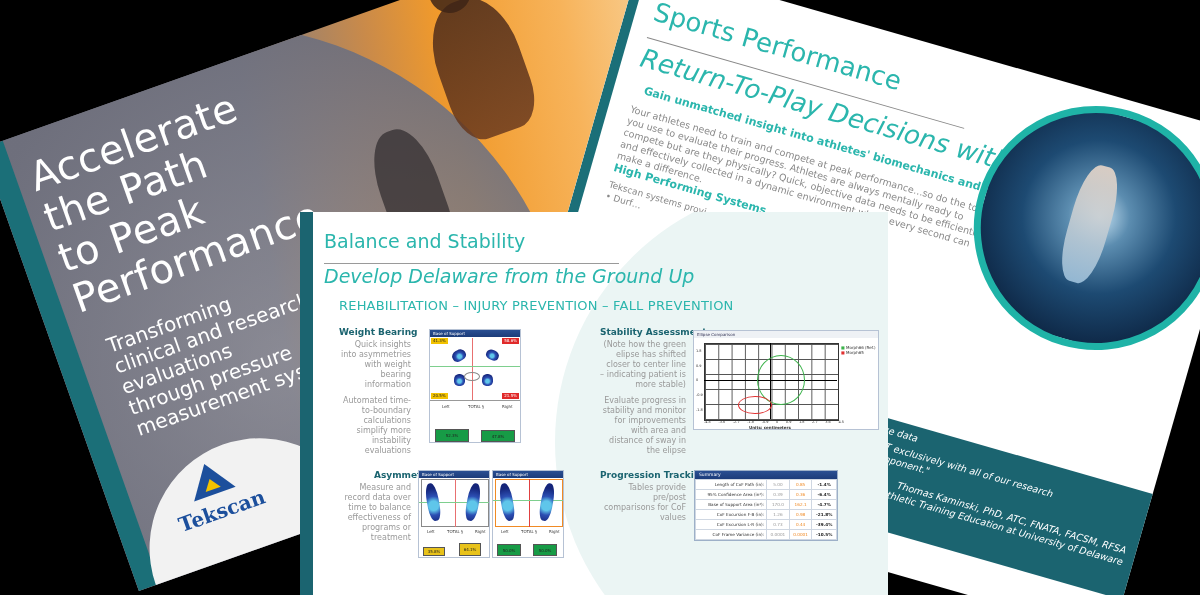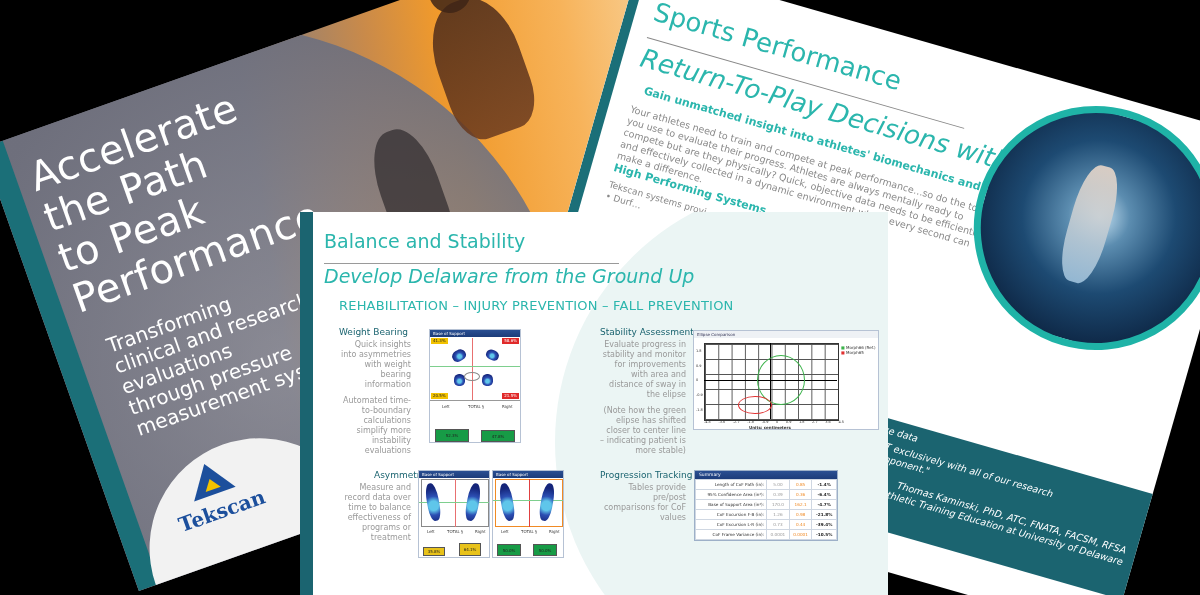--- a/index.html
+++ b/index.html
@@ -45,21 +45,21 @@
   .sports .attrib{position:absolute;left:300px;top:428px;width:330px;color:#fff;font-size:9.5px;line-height:12px;text-align:right;font-style:italic;}
 
   
   .balance{left:300px;top:212px;width:588px;height:383px;background:#fff;}
   .balance .teal-strip{position:absolute;left:0;top:0;width:13px;height:100%;background:#1b6470;}
   .balance .bg-circle{position:absolute;left:255px;top:-30px;width:520px;height:520px;border-radius:50%;background:#ebf5f4;}
   .balance .h1{position:absolute;left:24px;top:18px;color:#2bb6ad;font-size:19px;}
   .balance .rule{position:absolute;left:24px;top:51px;width:295px;height:1px;background:#9a9a9a;}
   .balance .h2{position:absolute;left:24px;top:53px;color:#2bb6ad;font-size:19px;font-style:italic;white-space:nowrap;}
   .balance .tags{position:absolute;left:39px;top:86px;color:#2bb6ad;font-size:13px;letter-spacing:.2px;}
-  .sec-title{position:absolute;color:#1b6470;font-size:9px;font-weight:normal;}
+  .sec-title{position:absolute;color:#1b6470;font-size:9px;font-weight:bold;}
   .sec-body{position:absolute;color:#999;font-size:8px;line-height:10px;}
   .sec-body p{margin:0 0 6px 0;text-align:right;}
 
   
   .win{position:absolute;background:#fff;border:1px solid #b6c2d4;box-sizing:border-box;}
   .win .bar{height:7px;background:linear-gradient(#2a4f92,#1c3c7a);color:#fff;font-size:4px;line-height:7px;padding-left:3px;}
   .flag{position:absolute;font-size:4px;padding:0 2px;height:6px;line-height:6px;color:#222;}
   .flag.y{background:#f2c200;} .flag.r{background:#e02a2a;color:#fff;}
   .foot{position:absolute;border-radius:45% 45% 40% 40%;background:radial-gradient(circle at 50% 60%,#5fc6ea 0 20%,#2c4fb3 40%,#15257a 75%);}
   .vline{position:absolute;width:1px;background:#e87070;}
@@ -175,22 +175,22 @@
     <div style="position:absolute;left:0;top:70px;width:90px;height:1px;background:#999;"></div>
     <span class="lbl" style="left:12px;top:74px;">Left</span>
     <span class="lbl" style="left:38px;top:74px;">TOTAL §</span>
     <span class="lbl" style="left:72px;top:74px;">Right</span>
     <div class="pbar" style="left:5px;top:99px;width:34px;height:13px;background:#179b46;line-height:12px;">52.3%</div>
     <div class="pbar" style="left:51px;top:100px;width:34px;height:12px;background:#179b46;line-height:11px;">47.8%</div>
   </div>
 
   <div class="sec-title" style="left:300px;top:115px;">Stability Assessments</div>
   <div class="sec-body" style="left:300px;top:128px;width:86px;">
+    <p>(Note how the green elipse has shifted closer to center line – indicating patient is more stable)</p>
     <p>Evaluate progress in stability and monitor for improvements with area and distance of sway in the elipse</p>
-    <p>(Note how the green elipse has shifted closer to center line – indicating patient is more stable)</p>
   </div>
   <div class="win ellipse-win" style="left:393px;top:118px;width:186px;height:100px;">
     <div class="bar" style="background:#eef1f5;color:#335;">Ellipse Comparison</div>
     <div class="plot"></div>
     <div class="axisx"></div>
     <div class="axisy"></div>
     <div class="eg"></div>
     <div class="er"></div>
     <span class="yt" style="top:18px;">1.8</span>
     <span class="yt" style="top:33px;">0.9</span>

